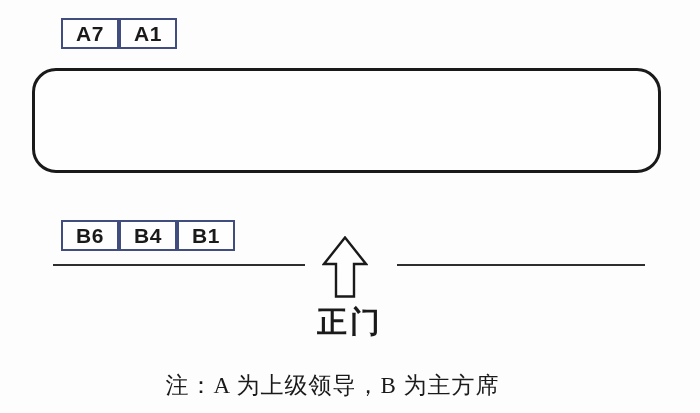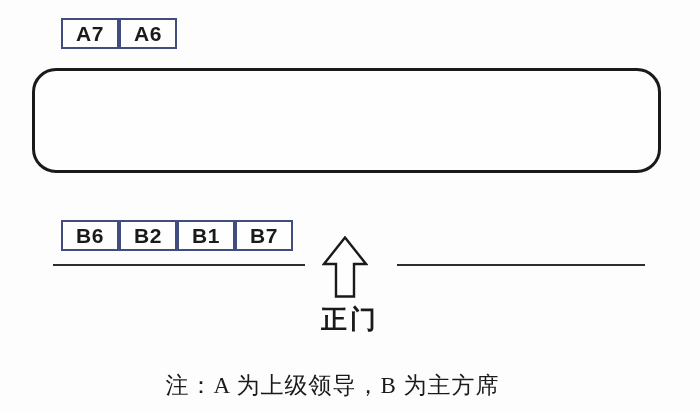--- a/index.html
+++ b/index.html
@@ -70,21 +70,21 @@
     top:236px;
     width:46px;
     height:62px;
   }
   .entrance-label{
     position:absolute;
     left:312px;
     top:302px;
     width:76px;
     text-align:center;
-    font-size:26px;
+    font-size:30px;
     font-weight:600;
     letter-spacing:3px;
     color:var(--text);
     font-family:Liberation Serif, serif;
   }
   .note{
     position:absolute;
     left:0;
     top:370px;
     width:665px;
@@ -98,38 +98,35 @@
 </head>
 <body>
 
 <div class="canvas">
 
   <div class="seat-row top">
     <div class="seat-box">
       <span class="seat-label">A7</span>
     </div>
     <div class="seat-box">
-      <span class="seat-label">A6</span>
+      <span class="seat-label">A1</span>
     </div>
   </div>
 
   <div class="banquet-table"></div>
 
   <div class="seat-row bottom">
     <div class="seat-box">
       <span class="seat-label">B6</span>
     </div>
     <div class="seat-box">
-      <span class="seat-label">B2</span>
+      <span class="seat-label">B4</span>
     </div>
     <div class="seat-box">
       <span class="seat-label">B1</span>
-    </div>
-    <div class="seat-box">
-      <span class="seat-label">B7</span>
     </div>
   </div>
 
   <div class="wall-line left"></div>
   <div class="wall-line right"></div>
 
   <svg class="entrance-arrow" viewBox="0 0 46 62" xmlns="http://www.w3.org/2000/svg">
     <path d="M23 1.5 L44 28 L32 28 L32 60.5 L14 60.5 L14 28 L2 28 Z" fill="#fefefe" stroke="#1a1a1a" stroke-width="2.4" stroke-linejoin="miter"></path>
   </svg>
 

